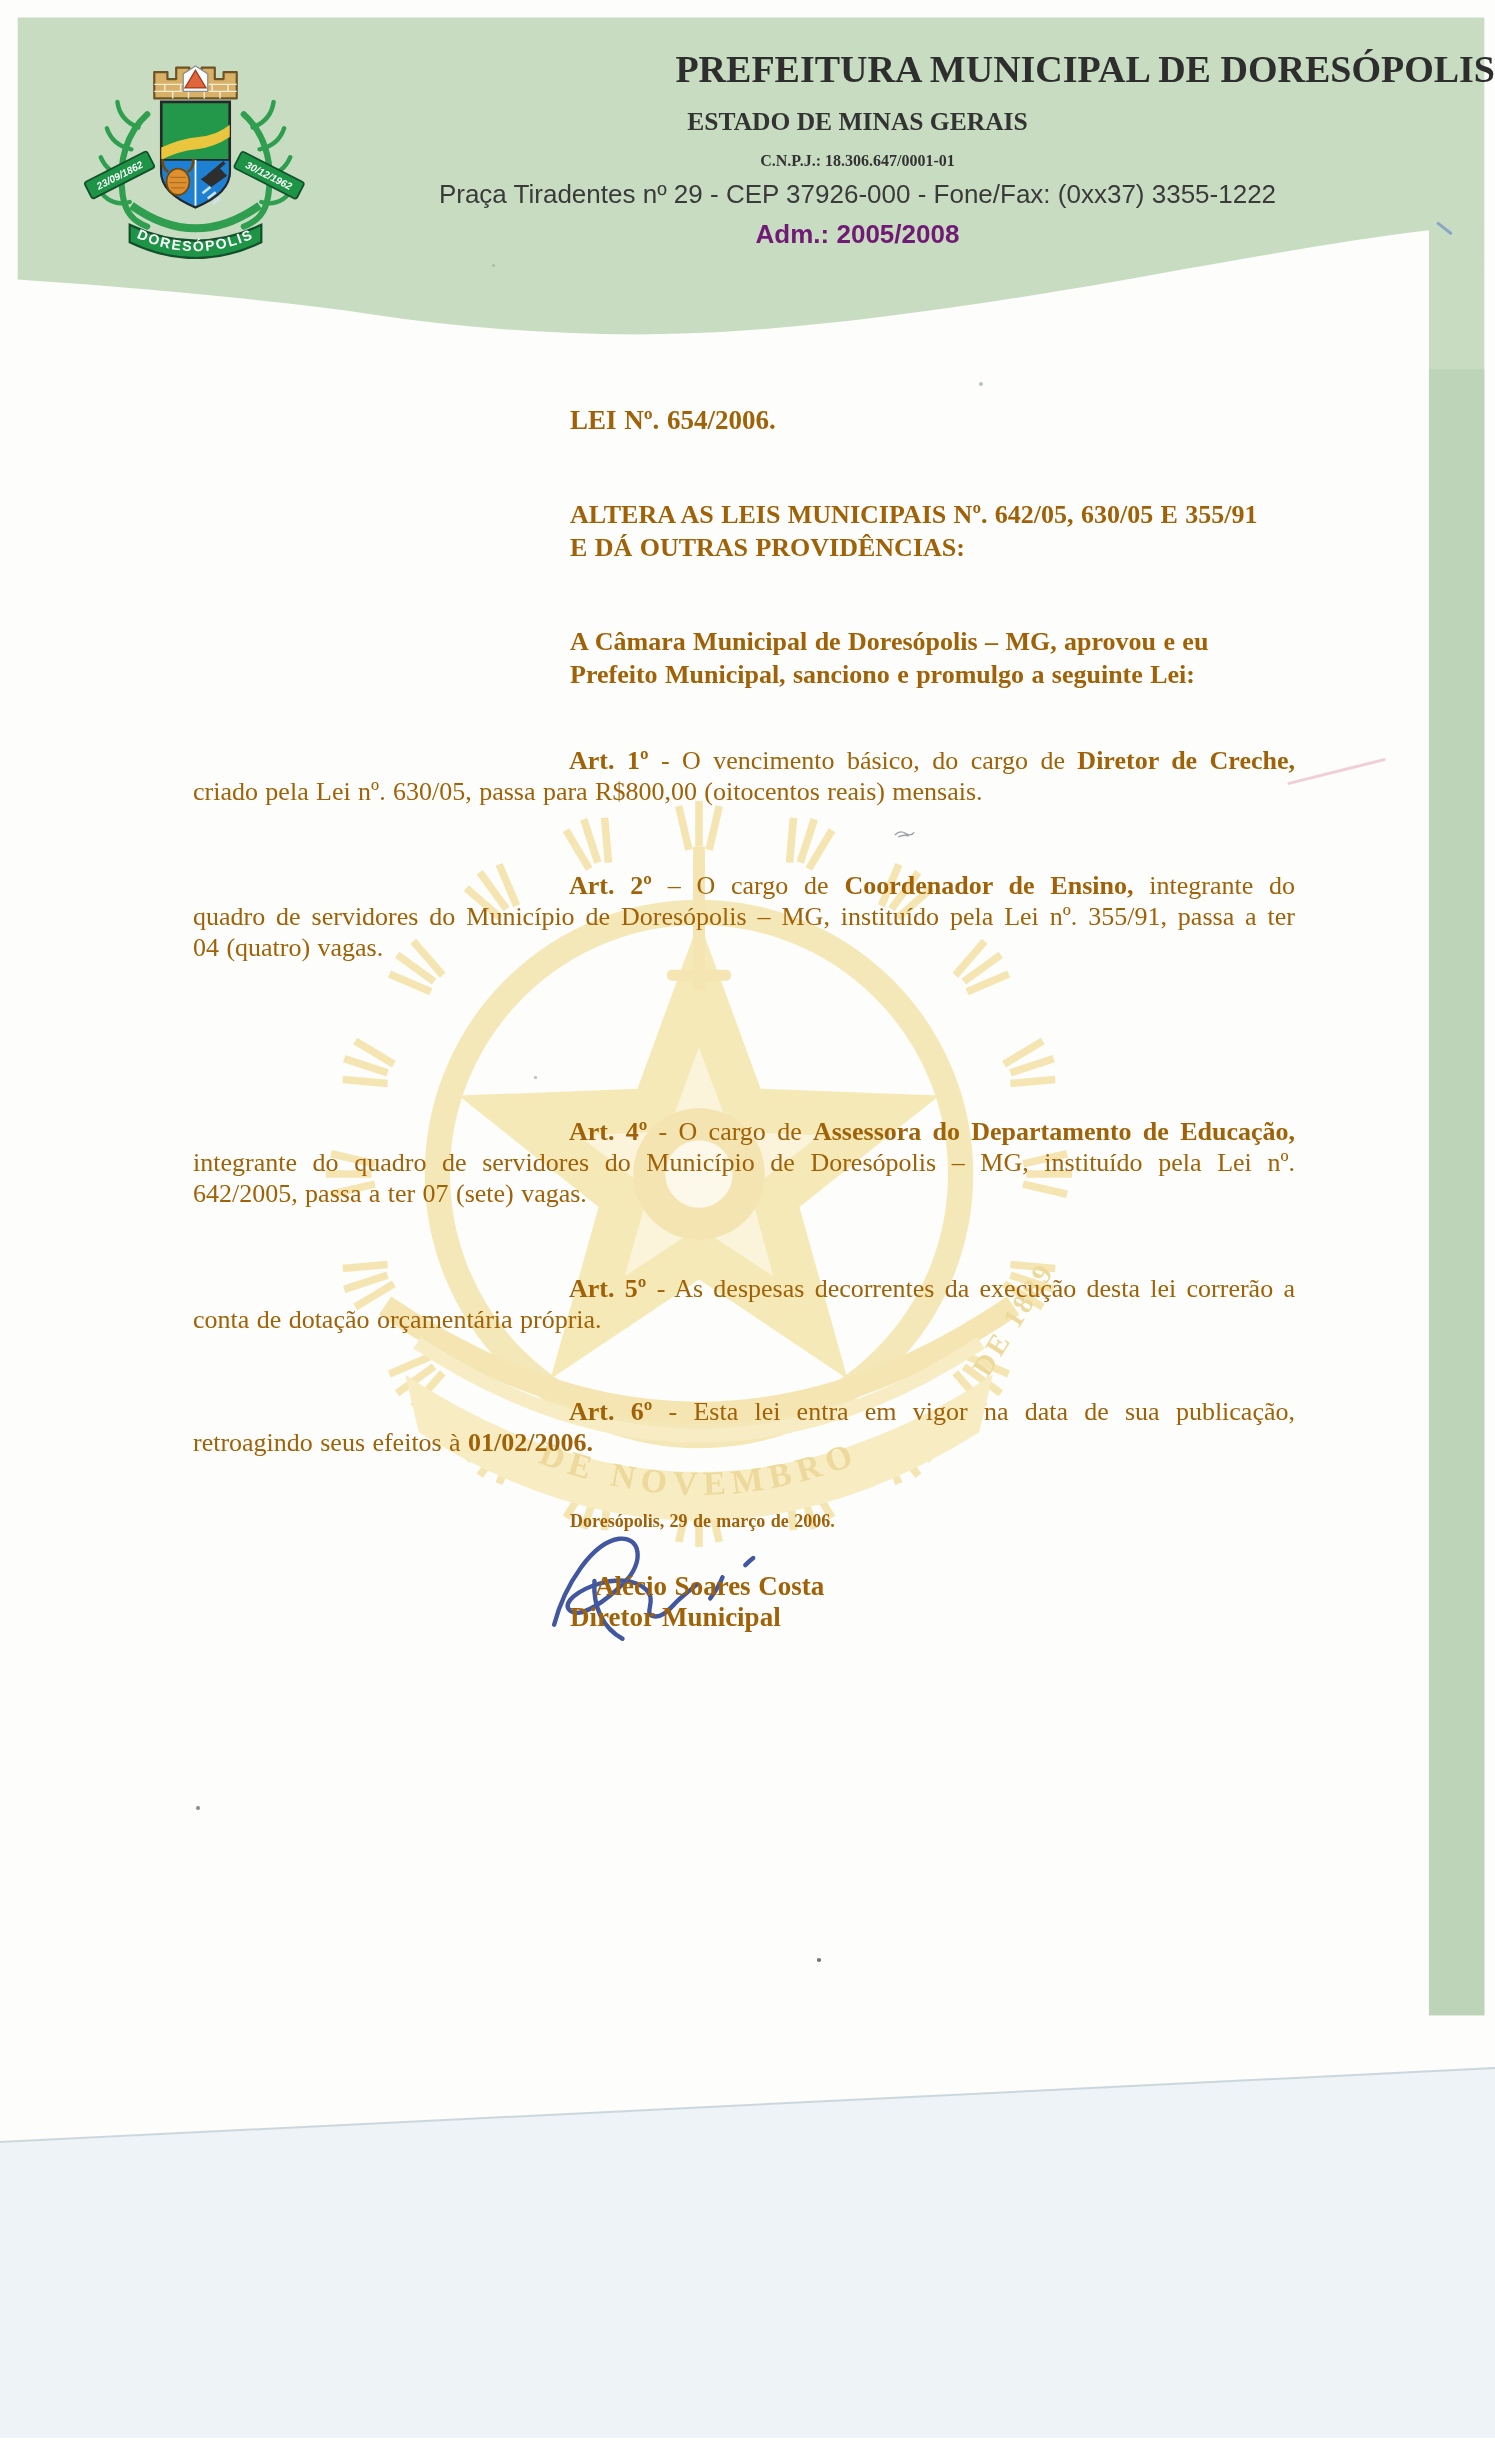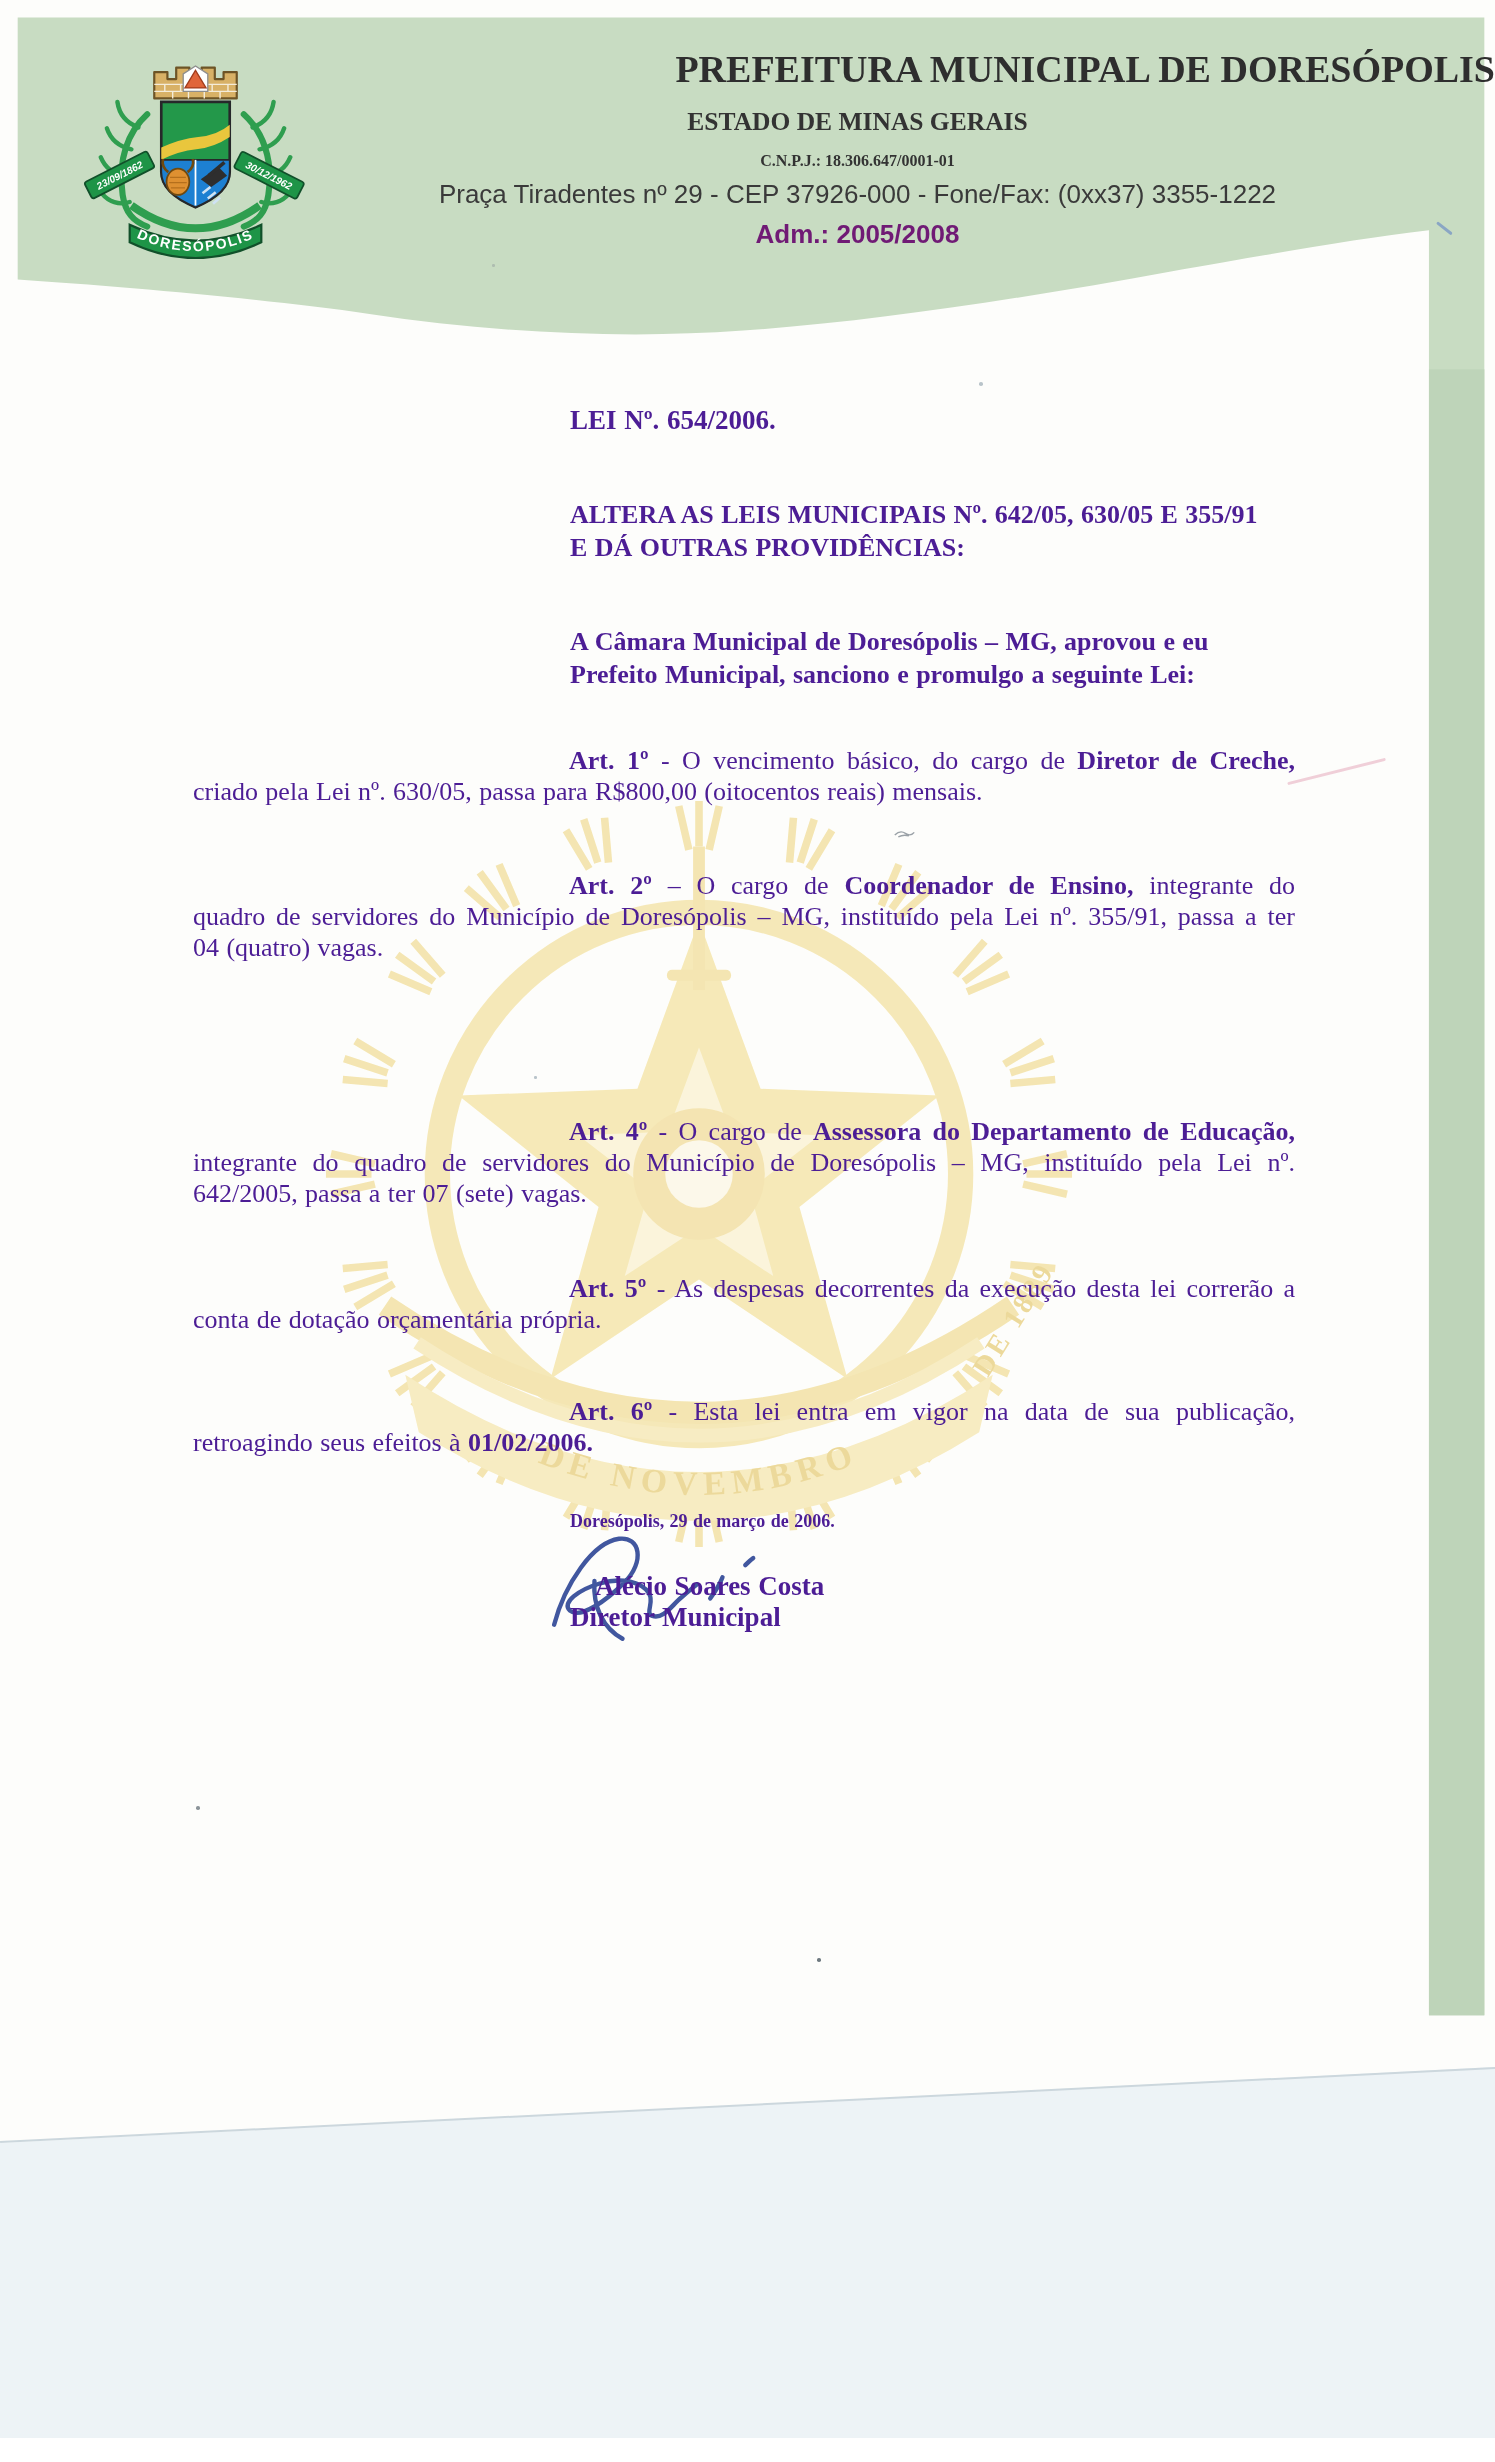--- a/index.html
+++ b/index.html
@@ -22,21 +22,21 @@
   #header-cnpj{position:absolute;left:0;top:136px;width:100%;font-size:16px;font-weight:bold;color:#333;margin-top:16px;}
   #header-address{position:absolute;left:0;top:179px;width:100%;font-size:26px;color:#3a3a3a;
     font-family:"Liberation Sans","DejaVu Sans",sans-serif;}
   #header-adm{position:absolute;left:0;top:219px;width:100%;font-size:26px;font-weight:bold;color:#701a75;
     font-family:"Liberation Sans","DejaVu Sans",sans-serif;}
   
   #crest{left:77px;top:44px;width:237px;height:215px;}
   
   #watermark{left:277px;top:752px;width:844px;height:844px;opacity:.8;pointer-events:none;}
   
-  .doc{font-size:26px;line-height:31px;color:#4c1d95;word-spacing:0.9px;}
+  .doc{font-size:26px;line-height:31px;color:#a16207;word-spacing:0.9px;}
   #law-number{left:570px;top:405px;font-size:27px;font-weight:bold;}
   #subject{left:570px;top:498px;width:739px;font-weight:bold;font-size:26px;}
   #subject .line{line-height:33px;white-space:nowrap;}
   #preamble{left:570px;top:625px;width:739px;font-weight:bold;font-size:26px;}
   #preamble .line{line-height:33px;white-space:nowrap;}
   .art{left:193px;width:1102px;}
   .art .line{text-align:justify;text-align-last:justify;white-space:normal;}
   .art .line.first{text-indent:376px;}
   .art .line.last{text-align-last:left;}
   #article-1{top:745px;} #article-2{top:870px;} #article-3{top:993px;}

